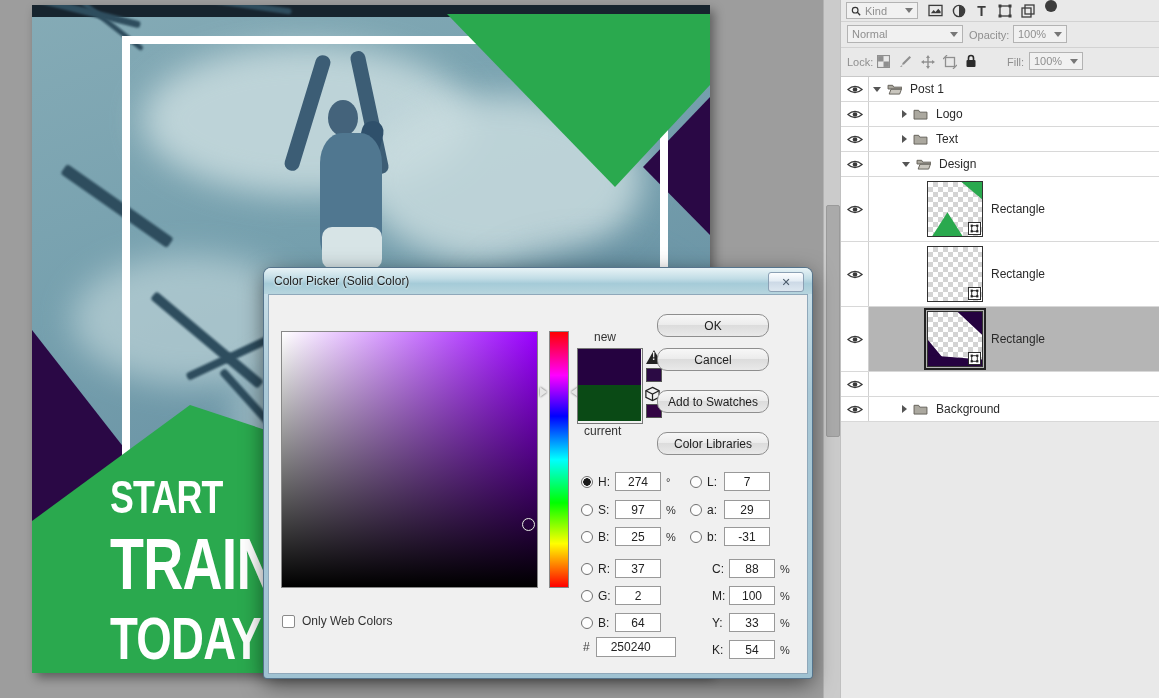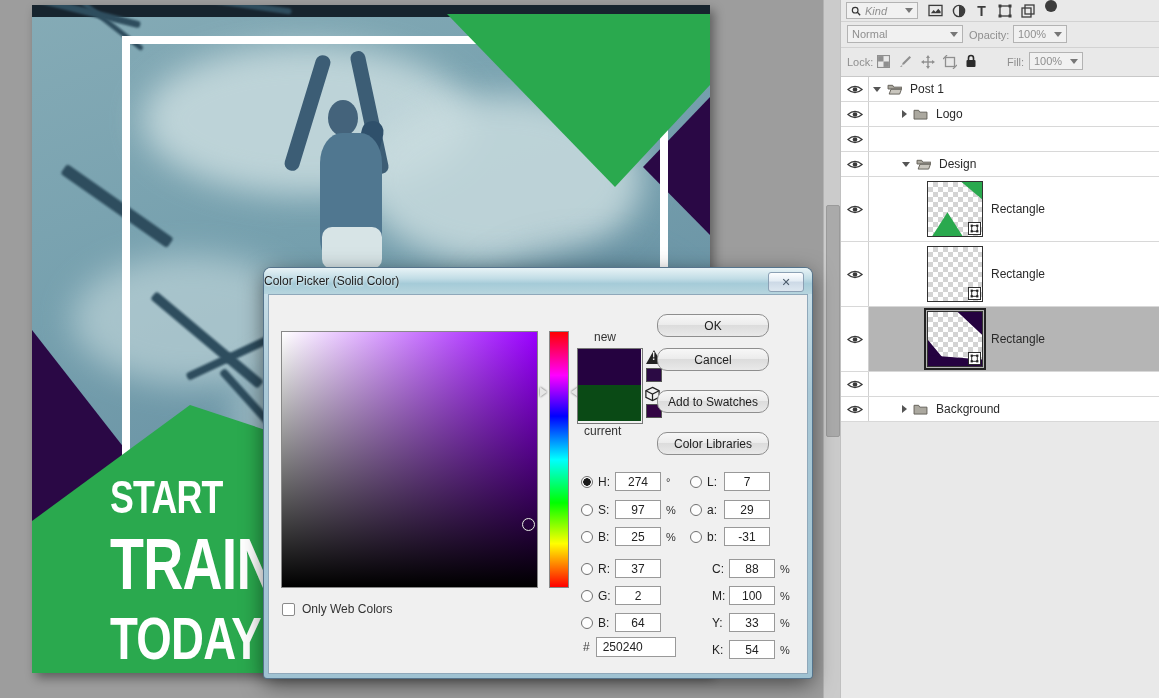--- a/index.html
+++ b/index.html
@@ -73,21 +73,21 @@
   .badge{position:absolute;right:1px;bottom:1px;}
 
   
   #dialog{left:264px;top:268px;width:548px;height:410px;z-index:20;
     border-radius:7px 7px 3px 3px;
     background:linear-gradient(to bottom,#cfe4ec,#a9c8d6 30%,#9fc2d2);
     box-shadow:0 0 0 1px #56748c,0 6px 22px rgba(0,0,0,.55);}
   #dialog-titlebar{left:0;top:0;width:100%;height:26px;border-radius:7px 7px 0 0;
     background:linear-gradient(to bottom,#e8f3f6 0%,#c2dde6 40%,#a5cbd8 60%,#b7d5de 100%);
     display:flex;align-items:center;}
-  #dialog-title{font-size:12px;color:#1c1c1c;text-shadow:0 1px 2px rgba(255,255,255,.8);}
+  #dialog-title{font-size:12px;color:#1c1c1c;margin-left:10px;text-shadow:0 1px 2px rgba(255,255,255,.8);}
   #dialog-close{position:absolute;right:8px;top:4px;width:34px;height:18px;border-radius:3px;
     background:linear-gradient(#fdfeff,#e3ecf4 45%,#ccd9e6 50%,#dde7f0);border:1px solid #8ba0b4;
     display:flex;align-items:center;justify-content:center;font-size:11px;color:#4a5a6a;font-weight:bold;}
   #dialog-content{left:4px;top:26px;width:540px;height:380px;background:#f0f0f0;border:1px solid #8fa8ba;box-sizing:border-box;}
 
   #color-field{left:17px;top:63px;width:255px;height:255px;border:1px solid #888;
     background:linear-gradient(to bottom,rgba(0,0,0,0) 0%,#000 100%),
                linear-gradient(to right,#fff 0%,#9a00ff 100%);}
   #field-cursor{left:258px;top:250px;width:11px;height:11px;border:1.5px solid #e8e8e8;border-radius:50%;box-shadow:0 0 1px #333,inset 0 0 1px #333;}
   #hue-strip{left:285px;top:63px;width:18px;height:255px;border:1px solid #888;
@@ -110,23 +110,23 @@
   .num-row{position:absolute;display:flex;align-items:center;height:21px;}
   .radio{width:12px;height:12px;border:1px solid #707070;border-radius:50%;background:#fdfdfd;margin-right:5px;flex:0 0 12px;box-sizing:border-box;}
   .radio.sel{background:radial-gradient(circle at 50% 50%, #1a1a1a 0 3.5px, #fdfdfd 4px);}
   .num-label{font-size:12px;color:#222;width:17px;}
   .num-box{width:46px;height:19px;background:#fff;border:1px solid #999;font-size:12px;color:#222;
     display:flex;align-items:center;justify-content:center;box-sizing:border-box;}
   .num-suffix{font-size:11px;color:#333;margin-left:5px;}
 
   #hex-row{left:319px;top:369px;display:flex;align-items:center;}
   #hex-prefix{font-size:12px;color:#444;margin-right:6px;}
-  #hex-box{width:80px;height:20px;background:#fff;border:1px solid #999;font-size:12px;color:#222;display:flex;align-items:center;padding-left:6px;box-sizing:border-box;}
-
-  #owc-row{left:18px;top:334px;display:flex;align-items:center;}
+  #hex-box{width:80px;height:20px;background:#fff;border:1px solid #999;font-size:12px;color:#222;display:flex;align-items:center;padding-left:14px;box-sizing:border-box;}
+
+  #owc-row{left:18px;top:346px;display:flex;align-items:center;}
   #owc-checkbox{width:11px;height:11px;background:#fff;border:1px solid #8a8a8a;border-radius:2px;margin-right:7px;}
   #owc-label{font-size:12px;color:#333;}
   svg{display:block;}
 </style>
 </head>
 <body>
 
 <div id="canvas-area" class="abs">
   <div id="poster" class="abs">
 
@@ -174,21 +174,21 @@
   </div>
 
   <div id="canvas-scrollbar" class="abs">
     <div id="canvas-scroll-thumb" class="abs"></div>
   </div>
 </div>
 
 <div id="panel" class="abs">
 
   <div class="abs" style="left:5px;top:2px;width:72px;height:17px;">
-    <div class="dd-box" style="width:72px;height:17px;font-style:italic;">
+    <div class="dd-box" style="width:72px;height:17px;">
       <svg width="10" height="10" viewBox="0 0 12 12">
           <circle cx="5" cy="5" r="3.4" fill="none" stroke="#333" stroke-width="1.4"></circle>
           <line x1="7.6" y1="7.6" x2="11" y2="11" stroke="#333" stroke-width="1.6"></line>
         </svg>
       <span style="margin-left:4px;">Kind</span>
       <div class="dd-chev"></div>
     </div>
   </div>
   <div class="filter-icon abs" style="left:86px;top:2px;">
     <svg width="15" height="13" viewBox="0 0 16 14">
@@ -320,20 +320,30 @@
         </div>
       </div>
       <div class="layer-row group">
         <div class="eye-cell">
           <span>
             <svg width="16" height="11" viewBox="0 0 18 12">
               <path d="M1 6 Q9 -1 17 6 Q9 13 1 6 Z" fill="none" stroke="#3a3a3a" stroke-width="1.3"></path>
               <circle cx="9" cy="6" r="2.6" fill="#3a3a3a"></circle>
             </svg>
           </span>
+        </div>
+        <div class="row-main">
+          <div style="width: 33px;"></div>
+          <div class="chev closed"></div>
+          <span>
+            <svg width="15" height="12" viewBox="0 0 16 13">
+              <path d="M1 2.5 h5 l1.2 2 h7.8 v7.5 h-14 z" fill="#aba89f" stroke="#5f5c55" stroke-width="1"></path>
+            </svg>
+          </span>
+          <span class="lname">Text</span>
         </div>
       </div>
       <div class="layer-row group">
         <div class="eye-cell">
           <span>
             <svg width="16" height="11" viewBox="0 0 18 12">
               <path d="M1 6 Q9 -1 17 6 Q9 13 1 6 Z" fill="none" stroke="#3a3a3a" stroke-width="1.3"></path>
               <circle cx="9" cy="6" r="2.6" fill="#3a3a3a"></circle>
             </svg>
           </span>

